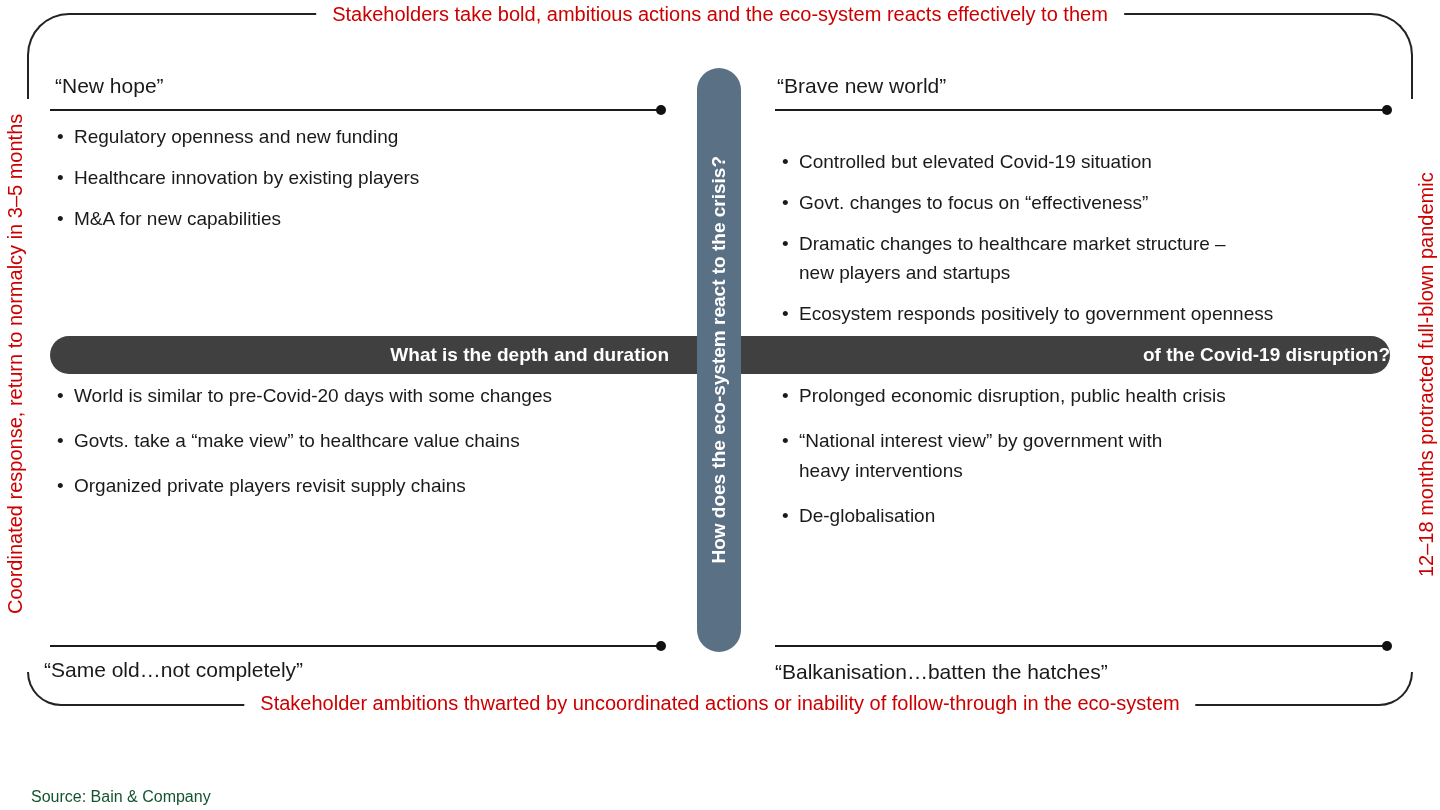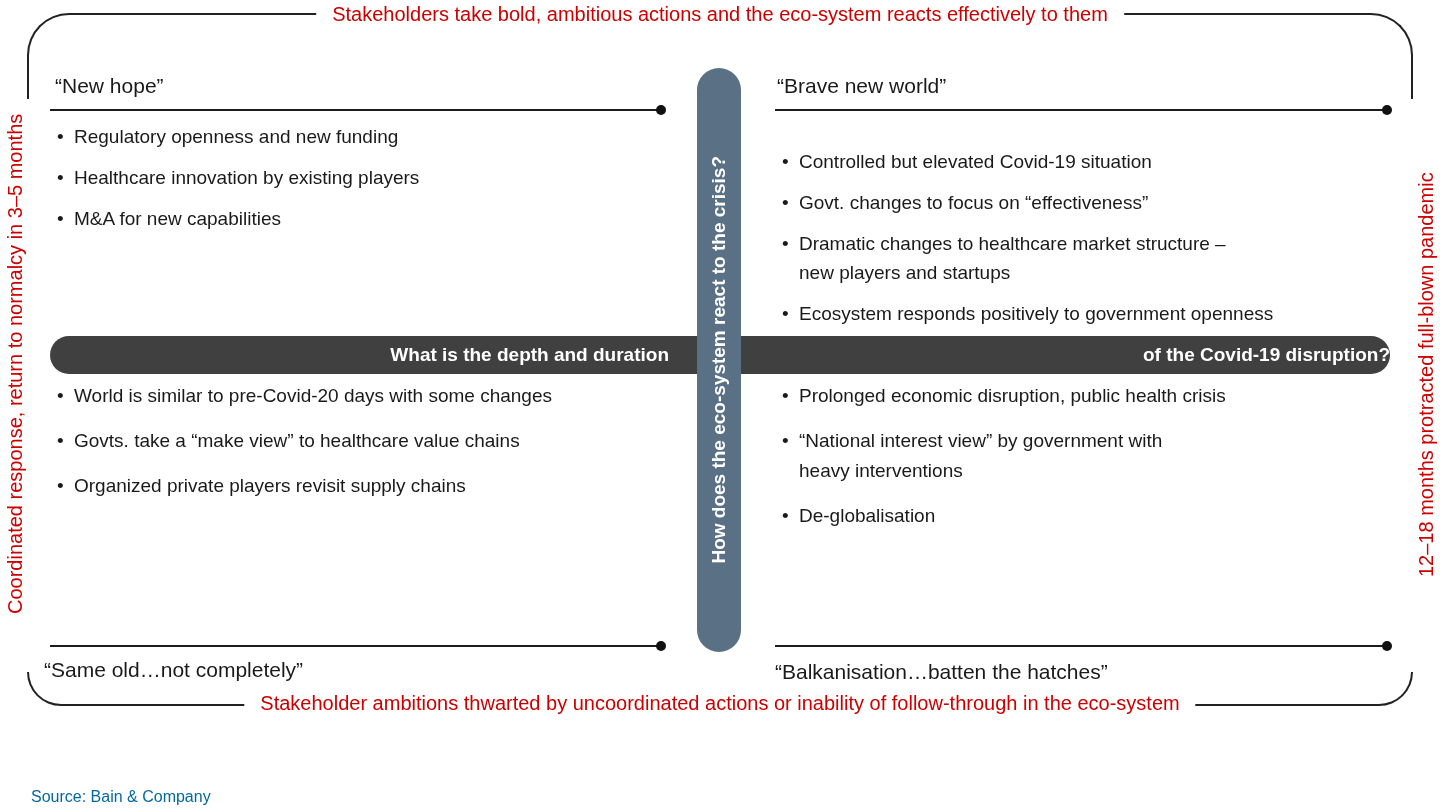--- a/index.html
+++ b/index.html
@@ -65,21 +65,21 @@
   .vpill {
     position:absolute; left:697px; top:68px; width:44px; height:584px;
     background:#5A7185; border-radius:22px; z-index:2;
     display:flex; align-items:center; justify-content:center;
   }
   .vpill span {
     writing-mode:vertical-rl; transform:rotate(180deg);
     color:#fff; font-size:19px; font-weight:bold; white-space:nowrap;
   }
 
-  .source { position:absolute; left:31px; top:788px; font-size:16px; color:#0369a1; }
+  .source { position:absolute; left:31px; top:788px; font-size:16px; color:#14532d; }
 </style>
 </head>
 <body>
 
 <div id="stage">
 
   <div class="frame-top"></div>
   <div class="frame-bottom"></div>
 
   <div class="annot annot-top">Stakeholders take bold, ambitious actions and the eco-system reacts effectively to them</div>

